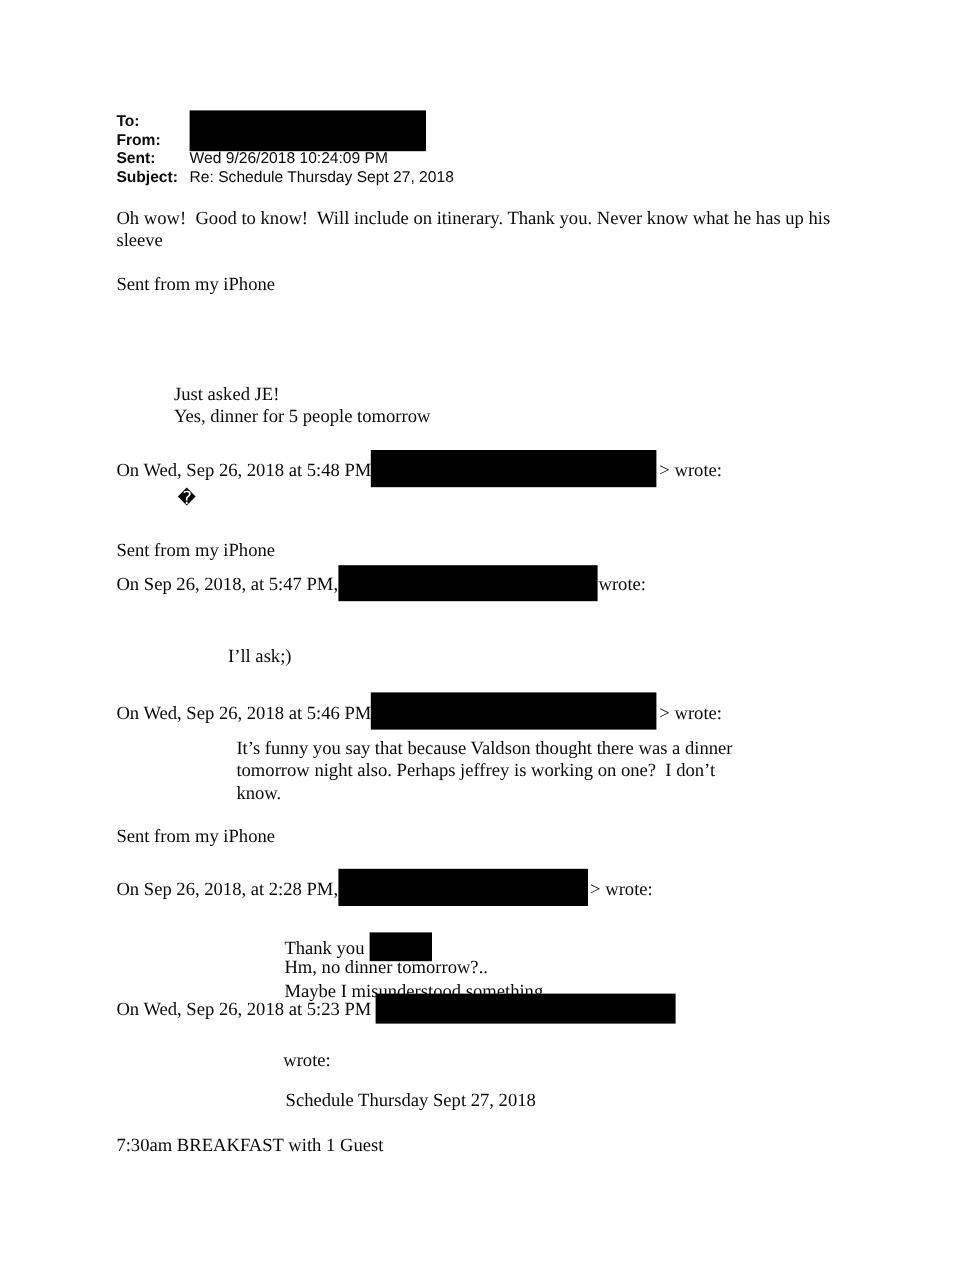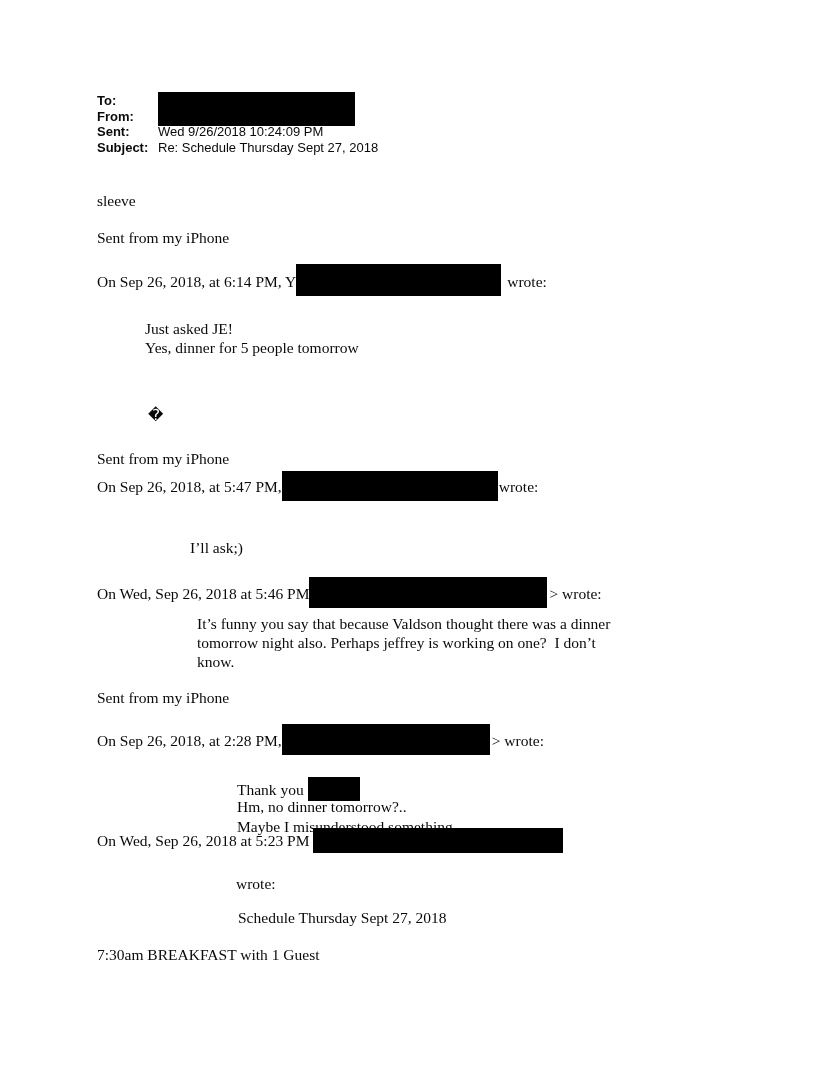--- a/index.html
+++ b/index.html
@@ -48,29 +48,30 @@
 
   <div class="hdr">
     <div class="hrow"><span class="hlabel">To:</span></div>
     <div class="hrow"><span class="hlabel">From:</span></div>
     <div class="hrow"><span class="hlabel">Sent:</span><span class="hval">Wed 9/26/2018 10:24:09 PM</span></div>
     <div class="hrow"><span class="hlabel">Subject:</span><span class="hval">Re: Schedule Thursday Sept 27, 2018</span></div>
   </div>
 
   <div class="rx-abs" style="left:158px;top:92px;width:197px;height:34px;"></div>
 
+  <div class="ln" style="left:97px;top:173px;"><span>Oh wow!  Good to know!  Will include on itinerary. Thank you. Never know what he has up his</span></div>
   <div class="ln" style="left:97px;top:191px;"><span>sleeve</span></div>
 
   <div class="ln" style="left:97px;top:228px;"><span>Sent from my iPhone</span></div>
 
-  <div class="ln" style="left:97px;top:264px;"><span>On Sep 26, 2018, at 6:14 PM, Y</span><span class="rx" style="width:205px;height:32px;vertical-align:-9px;"></span><span class="post-sp">wrote:</span></div>
 
   <div class="ln" style="left:145px;top:319px;"><span>Just asked JE!</span></div>
   <div class="ln" style="left:145px;top:338px;"><span>Yes, dinner for 5 people tomorrow</span></div>
 
+  <div class="ln" style="left:97px;top:375px;"><span>On Wed, Sep 26, 2018 at 5:48 PM</span><span class="rx" style="width:238px;height:31px;vertical-align:-9px;"></span><span class="post-tight">&gt; wrote:</span></div>
 
   <div class="ln ufffd" style="left:148px;top:406px;"><span>�</span></div>
 
   <div class="ln" style="left:97px;top:449px;"><span>Sent from my iPhone</span></div>
 
   <div class="ln" style="left:97px;top:471px;"><span>On Sep 26, 2018, at 5:47 PM,</span><span class="rx" style="width:216px;height:30px;vertical-align:-9px;"></span><span class="post-clip">wrote:</span></div>
 
   <div class="ln" style="left:190px;top:538px;"><span>I’ll ask;)</span></div>
 
   <div class="ln" style="left:97px;top:577px;"><span>On Wed, Sep 26, 2018 at 5:46 PM</span><span class="rx" style="width:238px;height:31px;vertical-align:-9px;"></span><span class="post-tight">&gt; wrote:</span></div>

